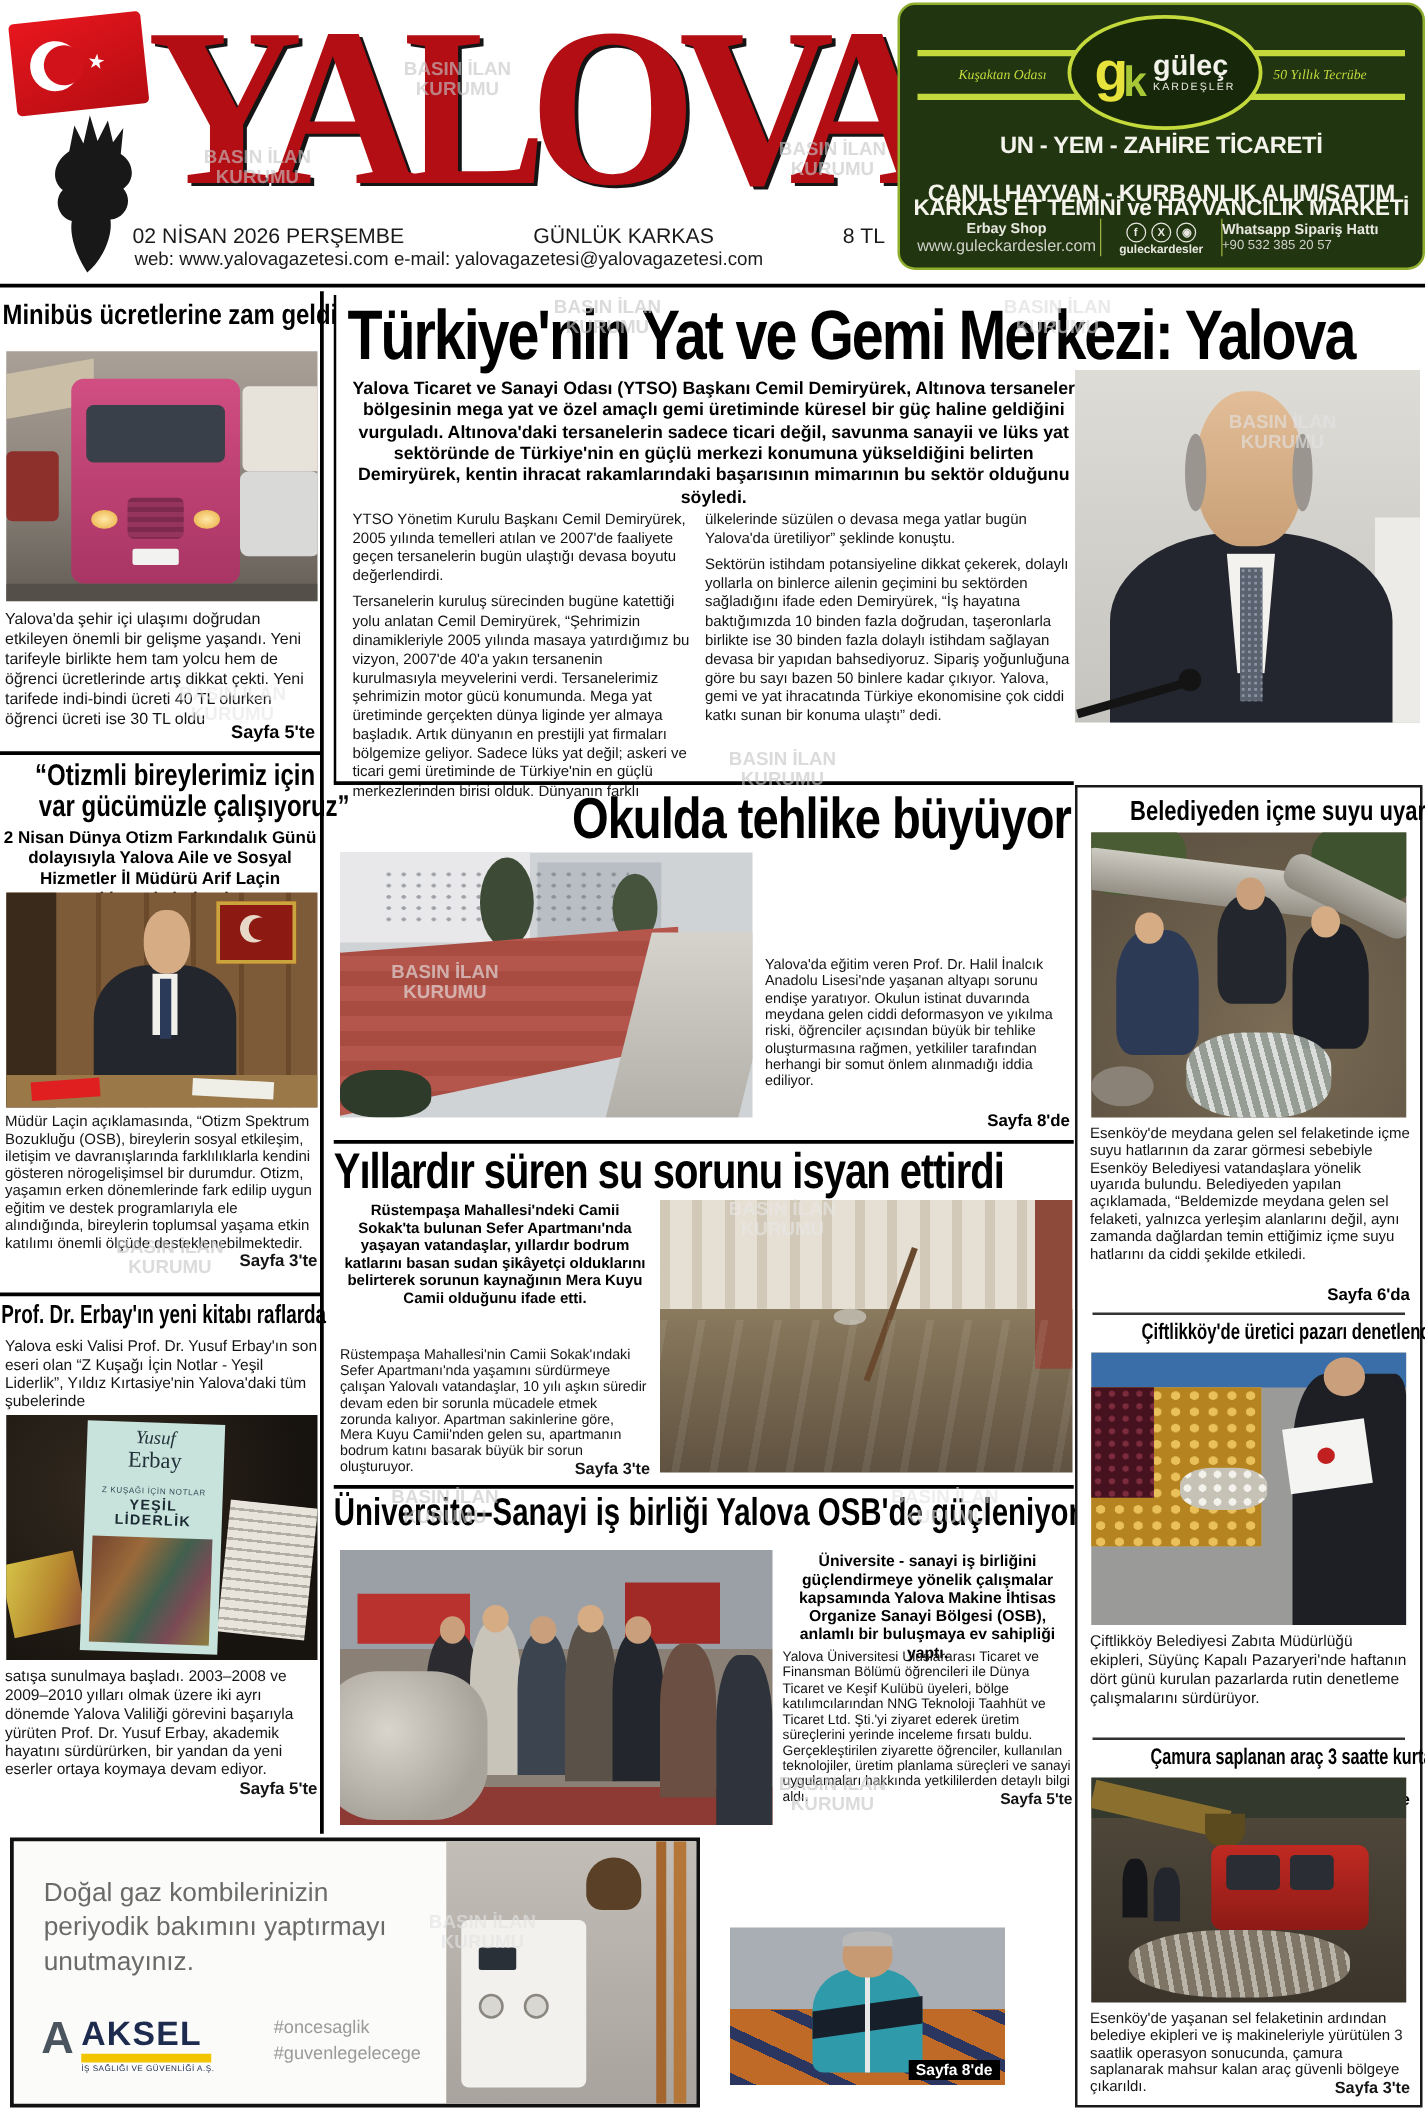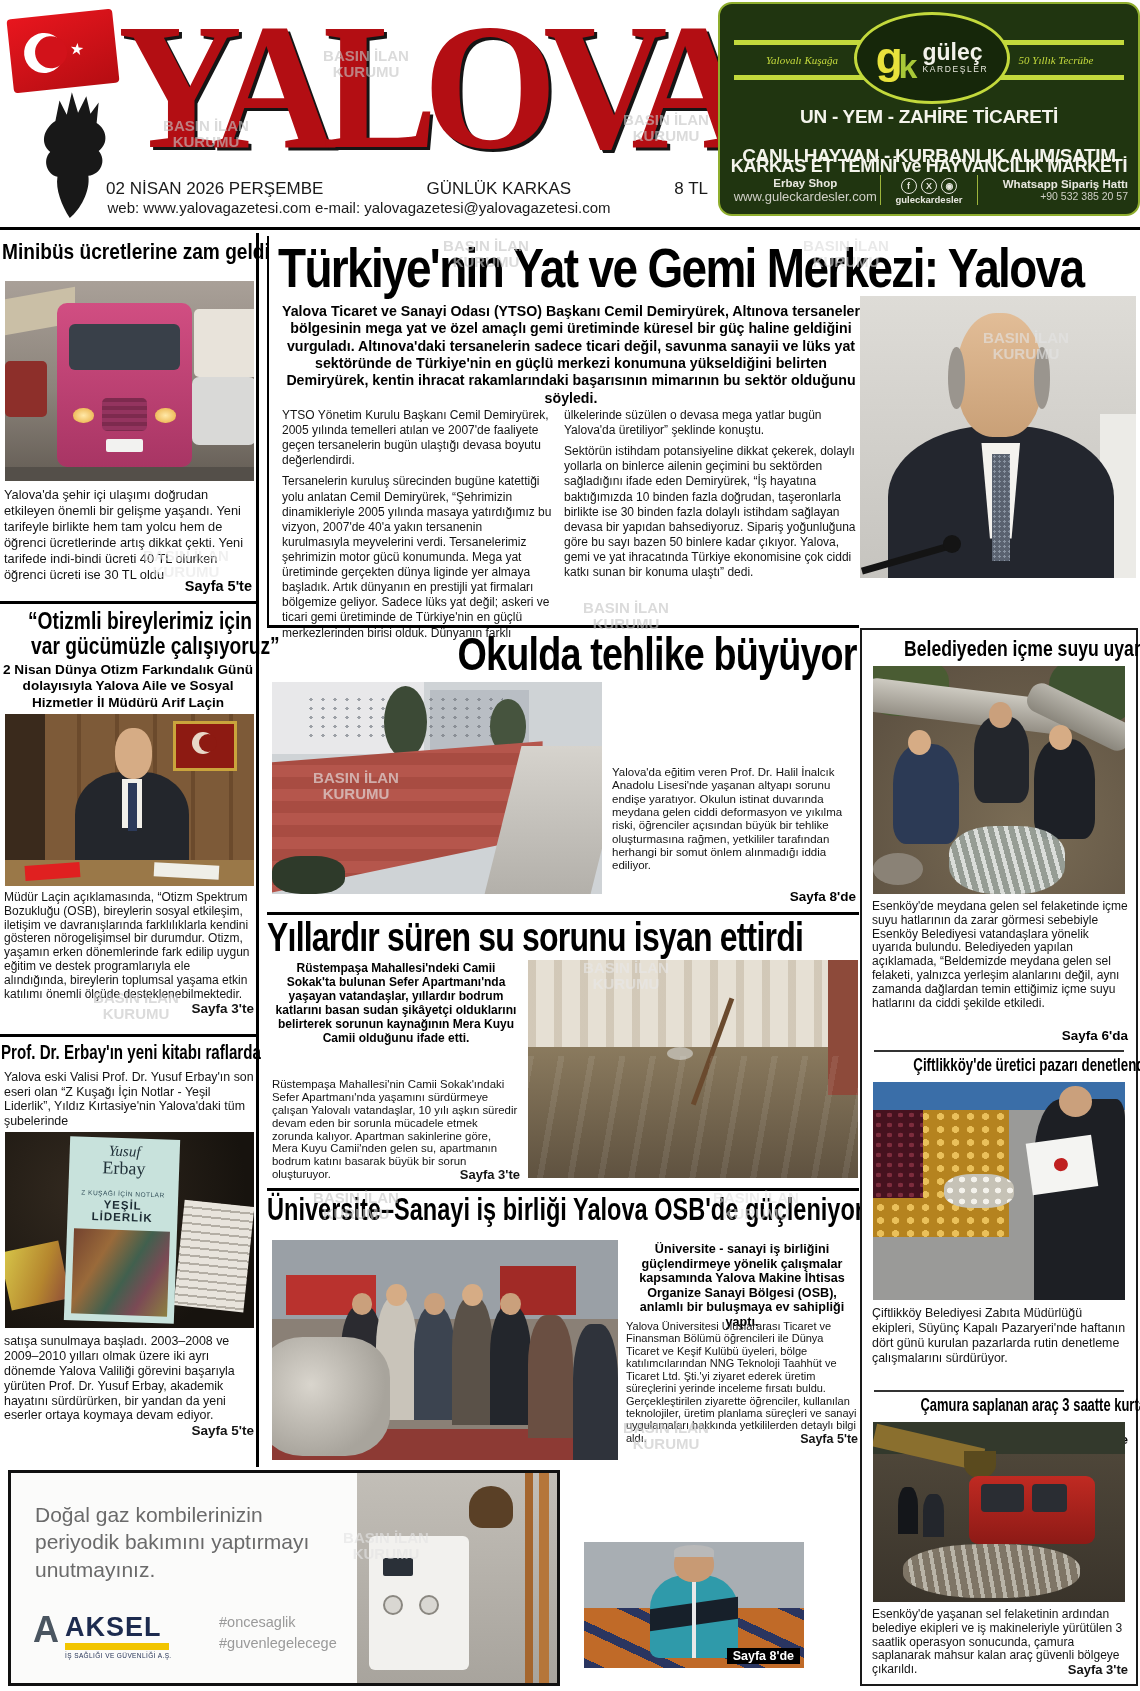--- a/index.html
+++ b/index.html
@@ -38,21 +38,21 @@
   <div class="abs" style="left:118px;top:-12px;width:600px;height:190px;font-family:'Liberation Serif',serif;font-weight:bold;font-size:172px;letter-spacing:-14px;color:#b30e13;text-shadow:3px 3px 0 #151515;transform:scaleY(1.05);white-space:nowrap">YALOVA</div>
   <div class="abs" style="left:0;top:179px;width:718px;display:flex;justify-content:space-between;font-size:17px;font-weight:bold;color:#1a1a1a">
     <span style="margin-left:106px;font-weight:normal">02 NİSAN 2026 PERŞEMBE</span>
     <span style="font-weight:normal">GÜNLÜK  KARKAS</span>
     <span style="margin-right:10px;font-weight:normal">8 TL</span>
   </div>
   <div class="abs ctr" style="left:0;top:199px;width:718px;font-size:15px;color:#1a1a1a">web: www.yalovagazetesi.com  e-mail: yalovagazetesi@yalovagazetesi.com</div>
 
   <div class="abs" style="left:718px;top:2px;width:418px;height:210px;background:#203510;border:2px solid #8fae2e;border-radius:14px">
     <div class="s" style="left:14px;top:36px;width:136px;height:30px;border-top:5px solid #c3d93c;border-bottom:5px solid #c3d93c;display:flex;align-items:center;justify-content:center">
-      <span style="font-family:'Liberation Serif',serif;font-style:italic;font-size:11px;color:#c3d93c">Yalovalı Kuşağa</span>
+      <span style="font-family:'Liberation Serif',serif;font-style:italic;font-size:11px;color:#c3d93c">Kuşaktan Odası</span>
     </div>
     <div class="s" style="right:14px;top:36px;width:136px;height:30px;border-top:5px solid #c3d93c;border-bottom:5px solid #c3d93c;display:flex;align-items:center;justify-content:center">
       <span style="font-family:'Liberation Serif',serif;font-style:italic;font-size:11px;color:#c3d93c">50 Yıllık Tecrübe</span>
     </div>
     <div class="s" style="left:134px;top:8px;width:150px;height:86px;background:#16270a;border:3px solid #c3d93c;border-radius:50%;display:flex;align-items:center;justify-content:center">
       <span style="font-size:44px;font-weight:bold;color:#e8e23c;line-height:1">g</span>
       <span style="font-size:34px;font-weight:bold;color:#a8c838;line-height:1;margin:16px 0 0 -4px">k</span>
       <span style="margin-left:5px;text-align:left">
         <span style="display:block;font-size:23px;font-weight:bold;color:#f2f2ea;line-height:.95">güleç</span>
         <span style="display:block;font-size:8.5px;letter-spacing:1.6px;color:#e8e8de">KARDEŞLER</span>
@@ -67,21 +67,21 @@
         <span style="display:block;font-size:13px;color:#cfcfc6">www.guleckardesler.com</span>
       </span>
       <span style="width:1px;height:30px;background:#9db53c"></span>
       <span style="width:24%;text-align:center">
         <span style="display:inline-block;width:14px;height:14px;border:1.5px solid #e8e8e0;border-radius:50%;font-size:9px;font-weight:bold;color:#e8e8e0;line-height:14px">f</span>
         <span style="display:inline-block;width:14px;height:14px;border:1.5px solid #e8e8e0;border-radius:50%;font-size:9px;font-weight:bold;color:#e8e8e0;line-height:14px">X</span>
         <span style="display:inline-block;width:14px;height:14px;border:1.5px solid #e8e8e0;border-radius:50%;font-size:9px;font-weight:bold;color:#e8e8e0;line-height:14px">◉</span>
         <span style="display:block;font-size:9.5px;font-weight:bold;color:#e8e8e0">guleckardesler</span>
       </span>
       <span style="width:1px;height:30px;background:#9db53c"></span>
-      <span style="width:38%;text-align:right">
+      <span style="width:38%;text-align:left">
         <span style="display:block;font-size:11.5px;font-weight:bold;color:#e8e8e0">Whatsapp Sipariş Hattı</span>
         <span style="display:block;font-size:10.5px;color:#cfcfc6">+90 532 385 20 57</span>
       </span>
     </div>
   </div>
 
   <div class="rule" style="left:0;top:227px;width:1140px;height:3px"></div>
   <div class="rule" style="left:256px;top:233px;width:3px;height:1234px"></div>
   <div class="rule" style="left:267px;top:236px;width:2px;height:390px"></div>
 

